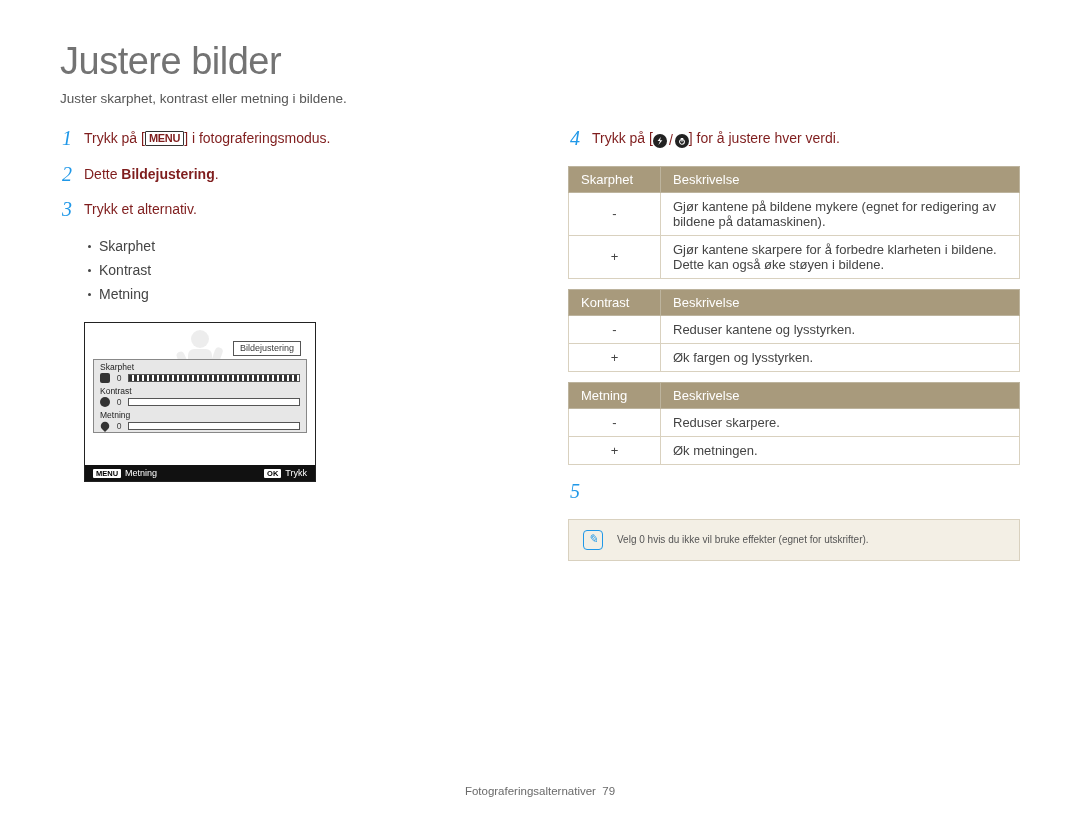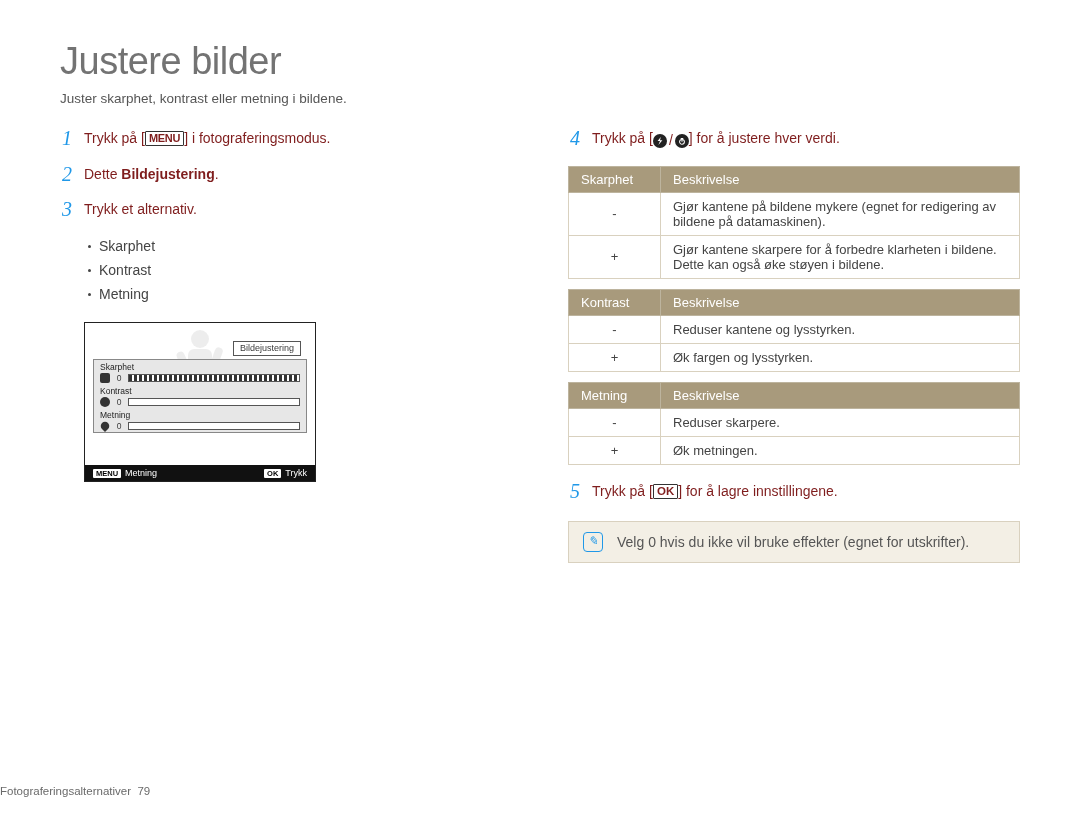--- a/index.html
+++ b/index.html
@@ -216,26 +216,27 @@
     border-radius:4px;
     color:#2098e8;
     display:flex;
     align-items:center;
     justify-content:center;
     font-style: italic;
     font-family: Georgia, serif;
     font-size:12px;
     flex-shrink:0;
   }
-  .note-text { font-size: 14px; color:#555; }
+  .note-text { font-size: 10px; color:#555; }
 
   .footer {
     position:absolute;
     bottom: 18px;
     left:0; right:0;
+    text-align:center;
     font-size:11.5px;
     color:#6a6a6a;
   }
 
   .arrow-icons { display:inline-flex; align-items:center; gap:2px; vertical-align:-2px; }
   .circ-ico {
     display:inline-flex;
     width:14px; height:14px;
     border-radius:50%;
     background:#222;
@@ -406,23 +407,20 @@
             </tr>
         <tr>
               <td class="sym">+</td>
               <td>Øk metningen.</td>
             </tr>
       </tbody>
         </table>
 
       <div class="step" style="margin-top:16px">
         <div class="step-num">5</div>
-        <div class="step-body">
-          <span>Trykk på [</span><span class="ok-badge">OK</span><span>] for å lagre innstillingene.</span>
-        </div>
       </div>
 
       <div class="note">
         <div class="note-icon">✎</div>
         <div class="note-text">Velg 0 hvis du ikke vil bruke effekter (egnet for utskrifter).</div>
       </div>
 
     </div>
   </div>
 

